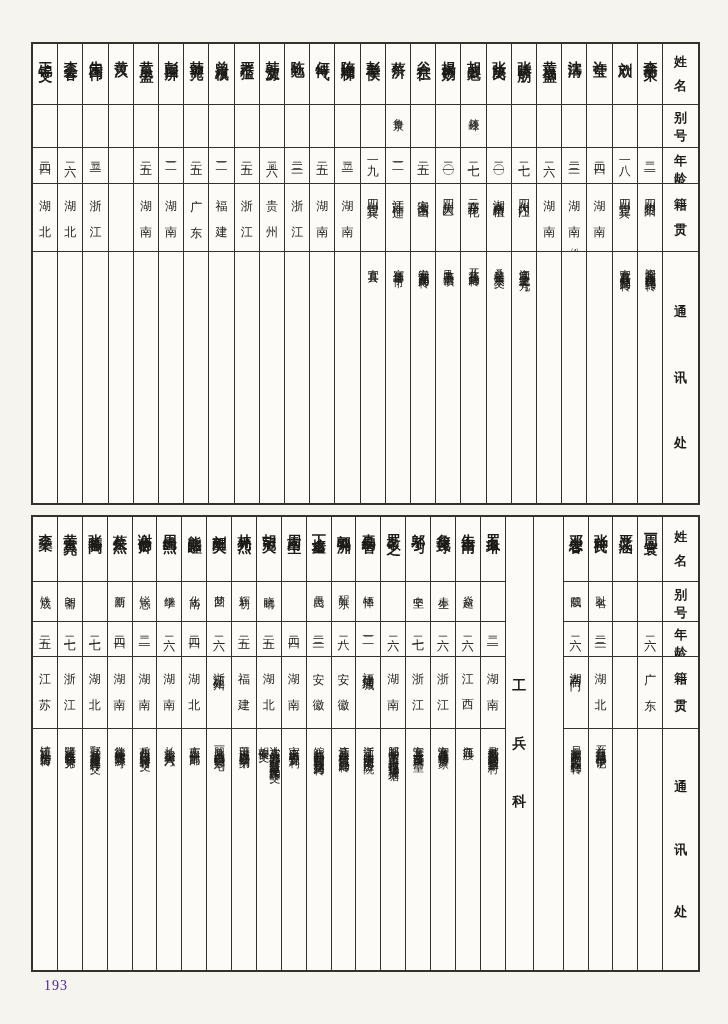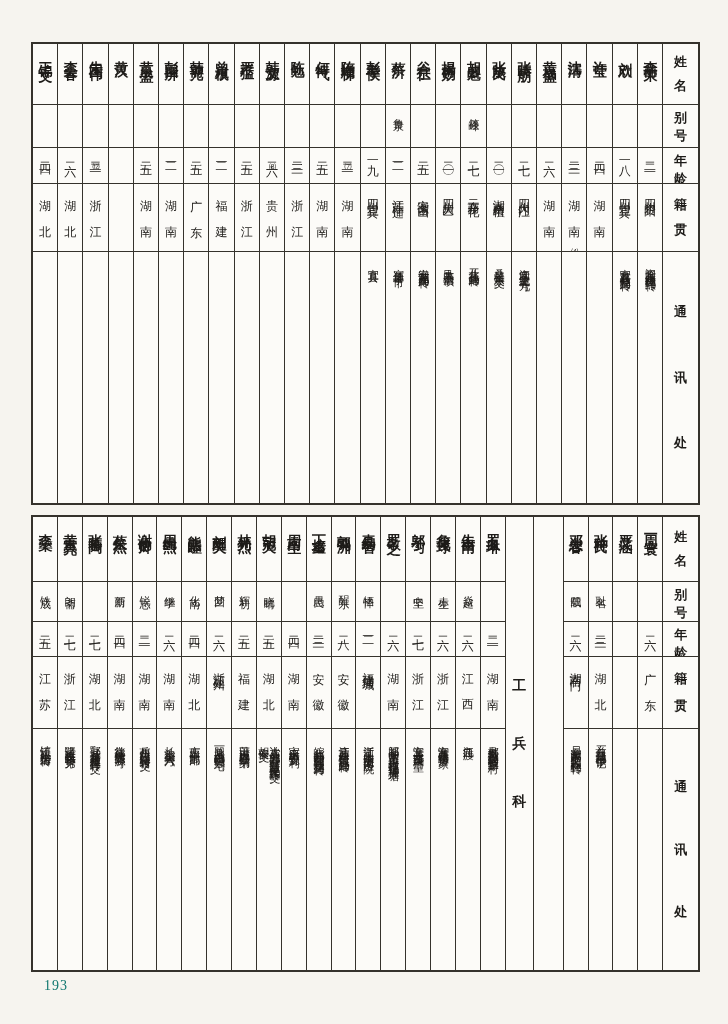--- a/index.html
+++ b/index.html
@@ -56,21 +56,21 @@
     flex-direction:column;align-items:center;justify-content:space-evenly;
     font-weight:bold;font-size:13px;padding:4px 0;
   }
   
   .section-label{
     display:flex;flex-direction:column;align-items:center;justify-content:center;
     gap:40px;font-weight:bold;font-size:14px;height:100%;
   }
   .page-number{
     position:absolute;left:44px;top:978px;
-    font-size:14px;letter-spacing:1px;color:#0f766e;
+    font-size:14px;letter-spacing:1px;color:#4c1d95;
   }
 </style>
 </head>
 <body>
 
 <div class="sheet">
   <div class="dtable" id="table-top">
       <div class="col person">
         <div class="cell c-name">
           <span class="vt"><span>王锦文</span></span>

